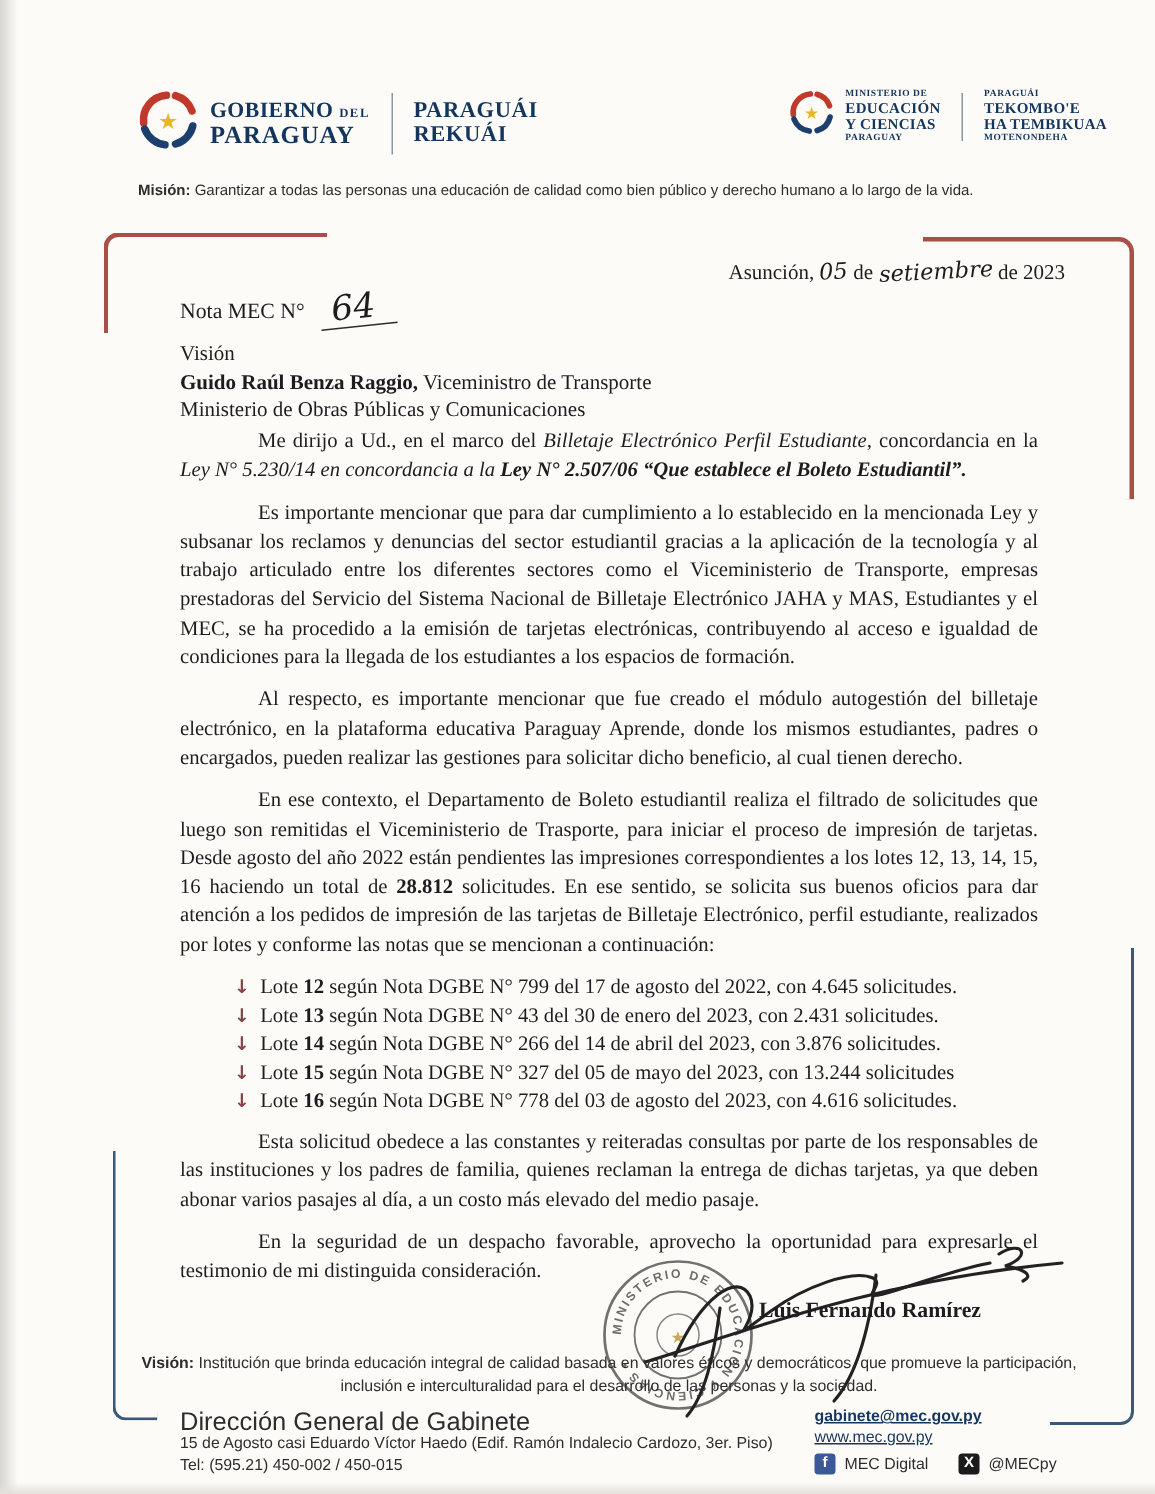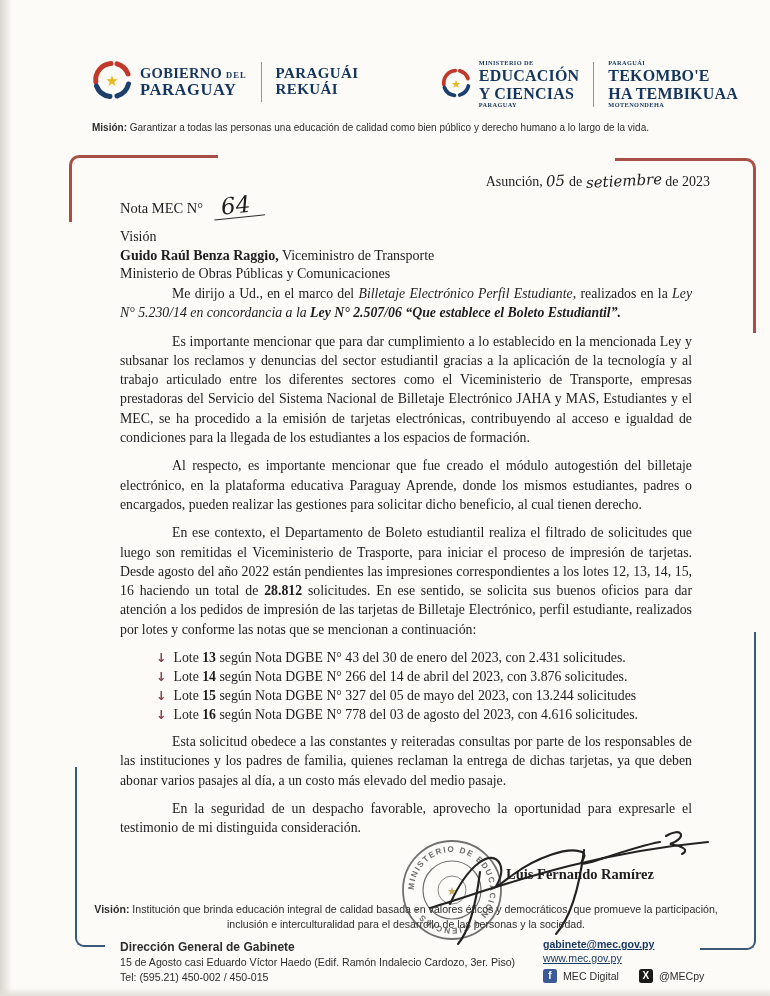--- a/index.html
+++ b/index.html
@@ -14,21 +14,21 @@
   .header-row{position:absolute;top:60px;left:92px;width:646px;display:flex;justify-content:space-between;align-items:flex-start;}
   .logo{display:flex;align-items:center;gap:8px;color:#14365c;}
   .logo .divider{width:1px;background:#8a97a5;align-self:stretch;margin:2px 6px;}
   .gov-name{line-height:1.02;font-weight:bold;}
   .gov-l1{font-size:14.5px;letter-spacing:.3px;}
   .gov-l1 .small{font-size:8.5px;letter-spacing:1px;}
   .gov-l2{font-size:16.5px;letter-spacing:.6px;}
   .gov-r{line-height:1.05;font-weight:bold;font-size:15px;letter-spacing:.4px;}
   .mec{color:#14365c;}
   .mec .tiny{font-size:6.3px;font-weight:bold;letter-spacing:.4px;line-height:1.1;}
-  .mec .big{font-size:16px;font-weight:bold;line-height:1.1;letter-spacing:.2px;}
+  .mec .big{font-size:10px;font-weight:bold;line-height:1.1;letter-spacing:.2px;}
   .emblem{flex:0 0 auto;}
   .mission{position:absolute;top:122px;left:92px;width:620px;
     font-family:"Liberation Sans",sans-serif;font-size:10px;color:#2d2d2d;}
   .mission b{font-weight:bold;}
 
   
   .brk{position:absolute;}
   .brk-tl{left:69px;top:155px;width:146px;height:64px;
     border-top:3px solid #a84f47;border-left:3px solid #a84f47;border-top-left-radius:10px;}
   .brk-tr{left:615px;top:158px;width:138px;height:172px;
@@ -67,21 +67,21 @@
   .sig-name{position:absolute;left:455px;top:866px;width:250px;text-align:center;
     font-weight:bold;font-size:14.5px;color:#1d1d1f;}
   .sig-title{position:absolute;left:455px;top:886px;width:250px;text-align:center;
     font-weight:bold;font-size:13px;letter-spacing:6px;color:#1d1d1f;}
 
   
   .vision{position:absolute;top:902px;left:92px;width:628px;
     font-family:"Liberation Sans",sans-serif;font-size:10.6px;line-height:14.5px;color:#2d2d2d;text-align:center;}
   .footer-left{position:absolute;top:940px;left:120px;
     font-family:"Liberation Sans",sans-serif;font-size:10.6px;line-height:15px;color:#2d2d2d;}
-  .footer-left .office{font-weight:bold;font-size:12px;}
+  .footer-left .office{font-weight:normal;font-size:17px;}
   .footer-right{position:absolute;top:937px;left:543px;
     font-family:"Liberation Sans",sans-serif;font-size:10.6px;line-height:14px;color:#16365f;}
   .footer-right a{color:#16365f;text-decoration:underline;}
   .footer-right .email{font-weight:bold;}
   .social-row{display:flex;align-items:center;gap:6px;margin-top:4px;color:#2d2d2d;}
   .sq-icon{width:14px;height:14px;border-radius:2.5px;color:#fff;display:inline-flex;
     align-items:center;justify-content:center;font-family:"Liberation Sans",sans-serif;
     font-weight:bold;font-size:10px;}
   .fb{background:#3b5998;}
   .xx{background:#1b1b1b;margin-left:14px;}
@@ -157,25 +157,26 @@
     <span class="nota-num">64</span>
   </div>
 
   <div class="addressee">
     <div>Visión</div>
     <div><span class="bold">Guido Raúl Benza Raggio,</span><span> Viceministro de Transporte</span></div>
     <div>Ministerio de Obras Públicas y Comunicaciones</div>
   </div>
 
   <div class="content">
-    <p class="para"><span>Me dirijo a Ud., en el marco del </span><span class="it">Billetaje Electrónico Perfil Estudiante</span><span>, realizados en la </span><span class="it">Ley N° 5.230/14 en concordancia a la </span><span class="bi">Ley N° 2.507/06 “Que establece el Boleto Estudiantil”.</span></p>
+    <p class="para"><span>Me dirijo a Ud., en el marco del </span><span class="it">Billetaje Electrónico Perfil Estudiante</span><span>, concordancia en la </span><span class="it">Ley N° 5.230/14 en concordancia a la </span><span class="bi">Ley N° 2.507/06 “Que establece el Boleto Estudiantil”.</span></p>
     <p class="para">Es importante mencionar que para dar cumplimiento a lo establecido en la mencionada Ley  y subsanar los reclamos y denuncias del sector estudiantil gracias a la aplicación de la tecnología y al trabajo articulado entre los diferentes sectores como el Viceministerio de Transporte, empresas prestadoras del Servicio del Sistema Nacional de Billetaje Electrónico JAHA y MAS, Estudiantes y el MEC, se ha procedido a la emisión de tarjetas electrónicas, contribuyendo al acceso e igualdad de condiciones para la llegada de los estudiantes a los espacios de formación.</p>
     <p class="para">Al respecto, es importante mencionar que fue creado el módulo autogestión del billetaje electrónico, en la plataforma educativa Paraguay Aprende, donde los mismos estudiantes, padres o encargados, pueden realizar las gestiones para solicitar dicho beneficio, al cual tienen derecho.</p>
     <p class="para"><span>En ese contexto, el Departamento de Boleto estudiantil realiza el filtrado de solicitudes que luego son remitidas el Viceministerio de Trasporte, para iniciar el proceso de impresión de tarjetas. Desde agosto del año 2022 están pendientes las impresiones correspondientes a los lotes 12, 13, 14, 15, 16 haciendo un total de </span><span class="b">28.812</span><span> solicitudes.  En ese sentido, se solicita sus buenos oficios para dar atención a los pedidos de impresión de las tarjetas de Billetaje Electrónico, perfil estudiante, realizados por lotes y conforme las notas que se mencionan a continuación:</span></p>
     <ul class="lotes">
+      <li><span class="bullet-glyph">↓</span><span>Lote </span><span class="b">12</span><span> según Nota DGBE N° 799 del 17 de agosto del 2022, con 4.645 solicitudes.</span></li>
       <li><span class="bullet-glyph">↓</span><span>Lote </span><span class="b">13</span><span> según Nota DGBE N° 43 del 30 de enero del 2023, con 2.431 solicitudes.</span></li>
       <li><span class="bullet-glyph">↓</span><span>Lote </span><span class="b">14</span><span> según Nota DGBE N° 266 del 14 de abril del 2023, con 3.876 solicitudes.</span></li>
       <li><span class="bullet-glyph">↓</span><span>Lote </span><span class="b">15</span><span> según Nota DGBE N° 327 del 05 de mayo del 2023, con 13.244 solicitudes</span></li>
       <li><span class="bullet-glyph">↓</span><span>Lote </span><span class="b">16</span><span> según Nota DGBE N° 778 del 03 de agosto del 2023, con 4.616 solicitudes.</span></li>
     </ul>
     <p class="para">Esta solicitud obedece a las constantes y reiteradas consultas por parte de los responsables de las instituciones y los padres de familia, quienes reclaman la entrega de dichas tarjetas, ya que deben abonar varios pasajes al día, a un costo más elevado del medio pasaje.</p>
     <p class="para">En la seguridad de un despacho favorable, aprovecho la oportunidad para expresarle el testimonio de mi distinguida consideración.</p>
   </div>
 
   <div class="sig-area">

